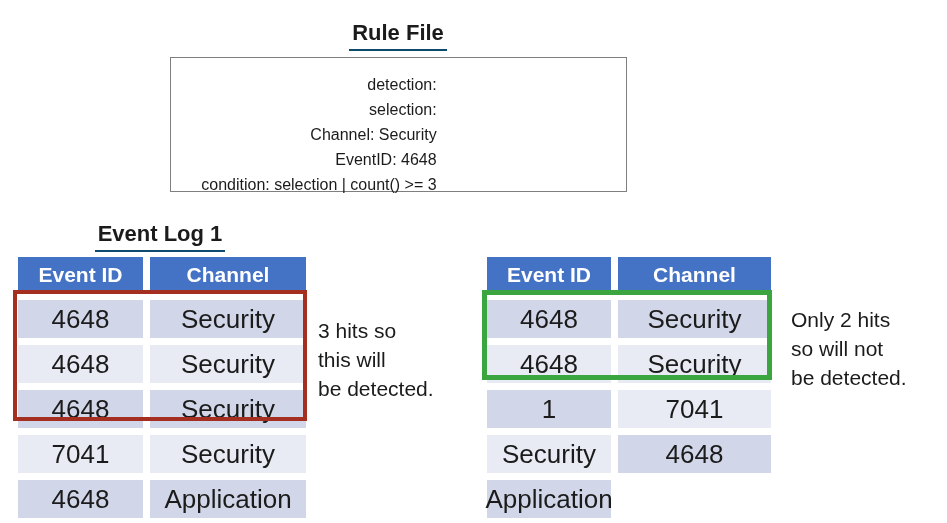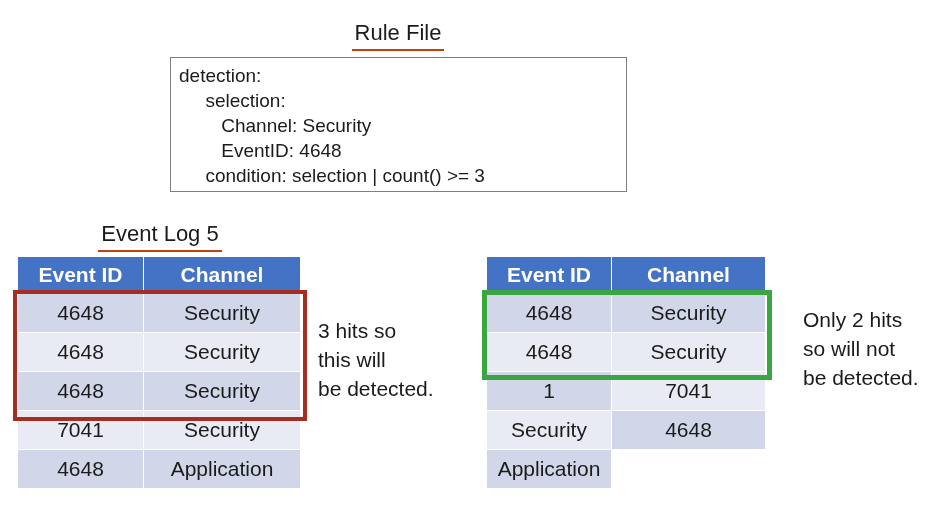--- a/index.html
+++ b/index.html
@@ -5,78 +5,78 @@
   html,body { margin:0; padding:0; background:#fff; }
   .canvas {
     position:relative; width:947px; height:523px; background:#ffffff;
     font-family:"Liberation Sans","DejaVu Sans",sans-serif; color:#1b1b1b;
     overflow:hidden;
   }
 
   
   .section-title { position:absolute; text-align:center; font-size:22px; }
   .section-title .underline {
-    display:inline-block; border-bottom:2px solid #c2410c; padding:0 3px 3px;
+    display:inline-block; border-bottom:2px solid #0c4a6e; padding:0 3px 3px;font-weight:bold;
   }
   .rule-title  { left:170px; top:20px;  width:456px; }
   .log1-title  { left:18px;  top:221px; width:284px; }
   .log2-title  { left:487px; top:221px; width:280px; }
 
   
   .rule-box {
     position:absolute; left:170px; top:57px; width:457px; height:135px;
     border:1px solid #7f7f7f; box-sizing:border-box; background:#ffffff;
   }
   .rule-code {
-    position:absolute; left:179px; top:63px;
-    font-size:19px; line-height:25px; white-space:pre;
+    position:absolute; left:179px; top:72px;
+    font-size:16px; line-height:25px; white-space:pre;text-align:right;
   }
 
   
-  .tbl { position:absolute; display:grid; gap:1px; }
+  .tbl { position:absolute; display:grid; gap:7px; }
   .t1 { left:18px;  top:257px; grid-template-columns:125px 156px; grid-template-rows:36px repeat(5,38px); }
   .t2 { left:487px; top:257px; grid-template-columns:124px 153px; grid-template-rows:36px repeat(5,38px); }
   .th {
     display:flex; align-items:center; justify-content:center;
     color:#ffffff; font-weight:bold; font-size:21px;
   }
   .td {
     display:flex; align-items:center; justify-content:center;
-    font-size:21px; color:#1b1b1b;
+    font-size:26px; color:#1b1b1b;
   }
   .odd  { background:#D1D7E8; }
   .even { background:#E9EBF4; }
 
   
   .overlay { position:absolute; box-sizing:border-box; pointer-events:none; background:transparent; }
   .ov-red   { left:13px;  top:290px; width:294px; height:131px; border:4px solid; }
   .ov-green { left:482px; top:290px; width:290px; height:90px;  border:5px solid; }
 
   
   .annotation { position:absolute; font-size:21px; line-height:29px; white-space:pre; }
   .a1 { left:318px; top:316px; }
-  .a2 { left:791px; top:305px;margin-left:12px; }
+  .a2 { left:791px; top:305px; }
 </style>
 </head>
 <body>
 
 <div class="canvas">
 
   <div class="section-title rule-title">
     <span class="underline">Rule File</span>
   </div>
   <div class="rule-box"></div>
   <div class="rule-code">detection:
      selection:
         Channel: Security
         EventID: 4648
      condition: selection | count() &gt;= 3</div>
 
   <div class="section-title log1-title">
-    <span class="underline">Event Log 5</span>
+    <span class="underline">Event Log 1</span>
   </div>
   <div class="tbl t1">
     <div class="th" style="background-color: rgb(68, 114, 196);">Event ID</div>
     <div class="th" style="background-color: rgb(68, 114, 196);">Channel</div>
 
     <div class="td odd">4648</div>
     <div class="td odd">Security</div>
     <div class="td even">4648</div>
     <div class="td even">Security</div>
     <div class="td odd">4648</div>

